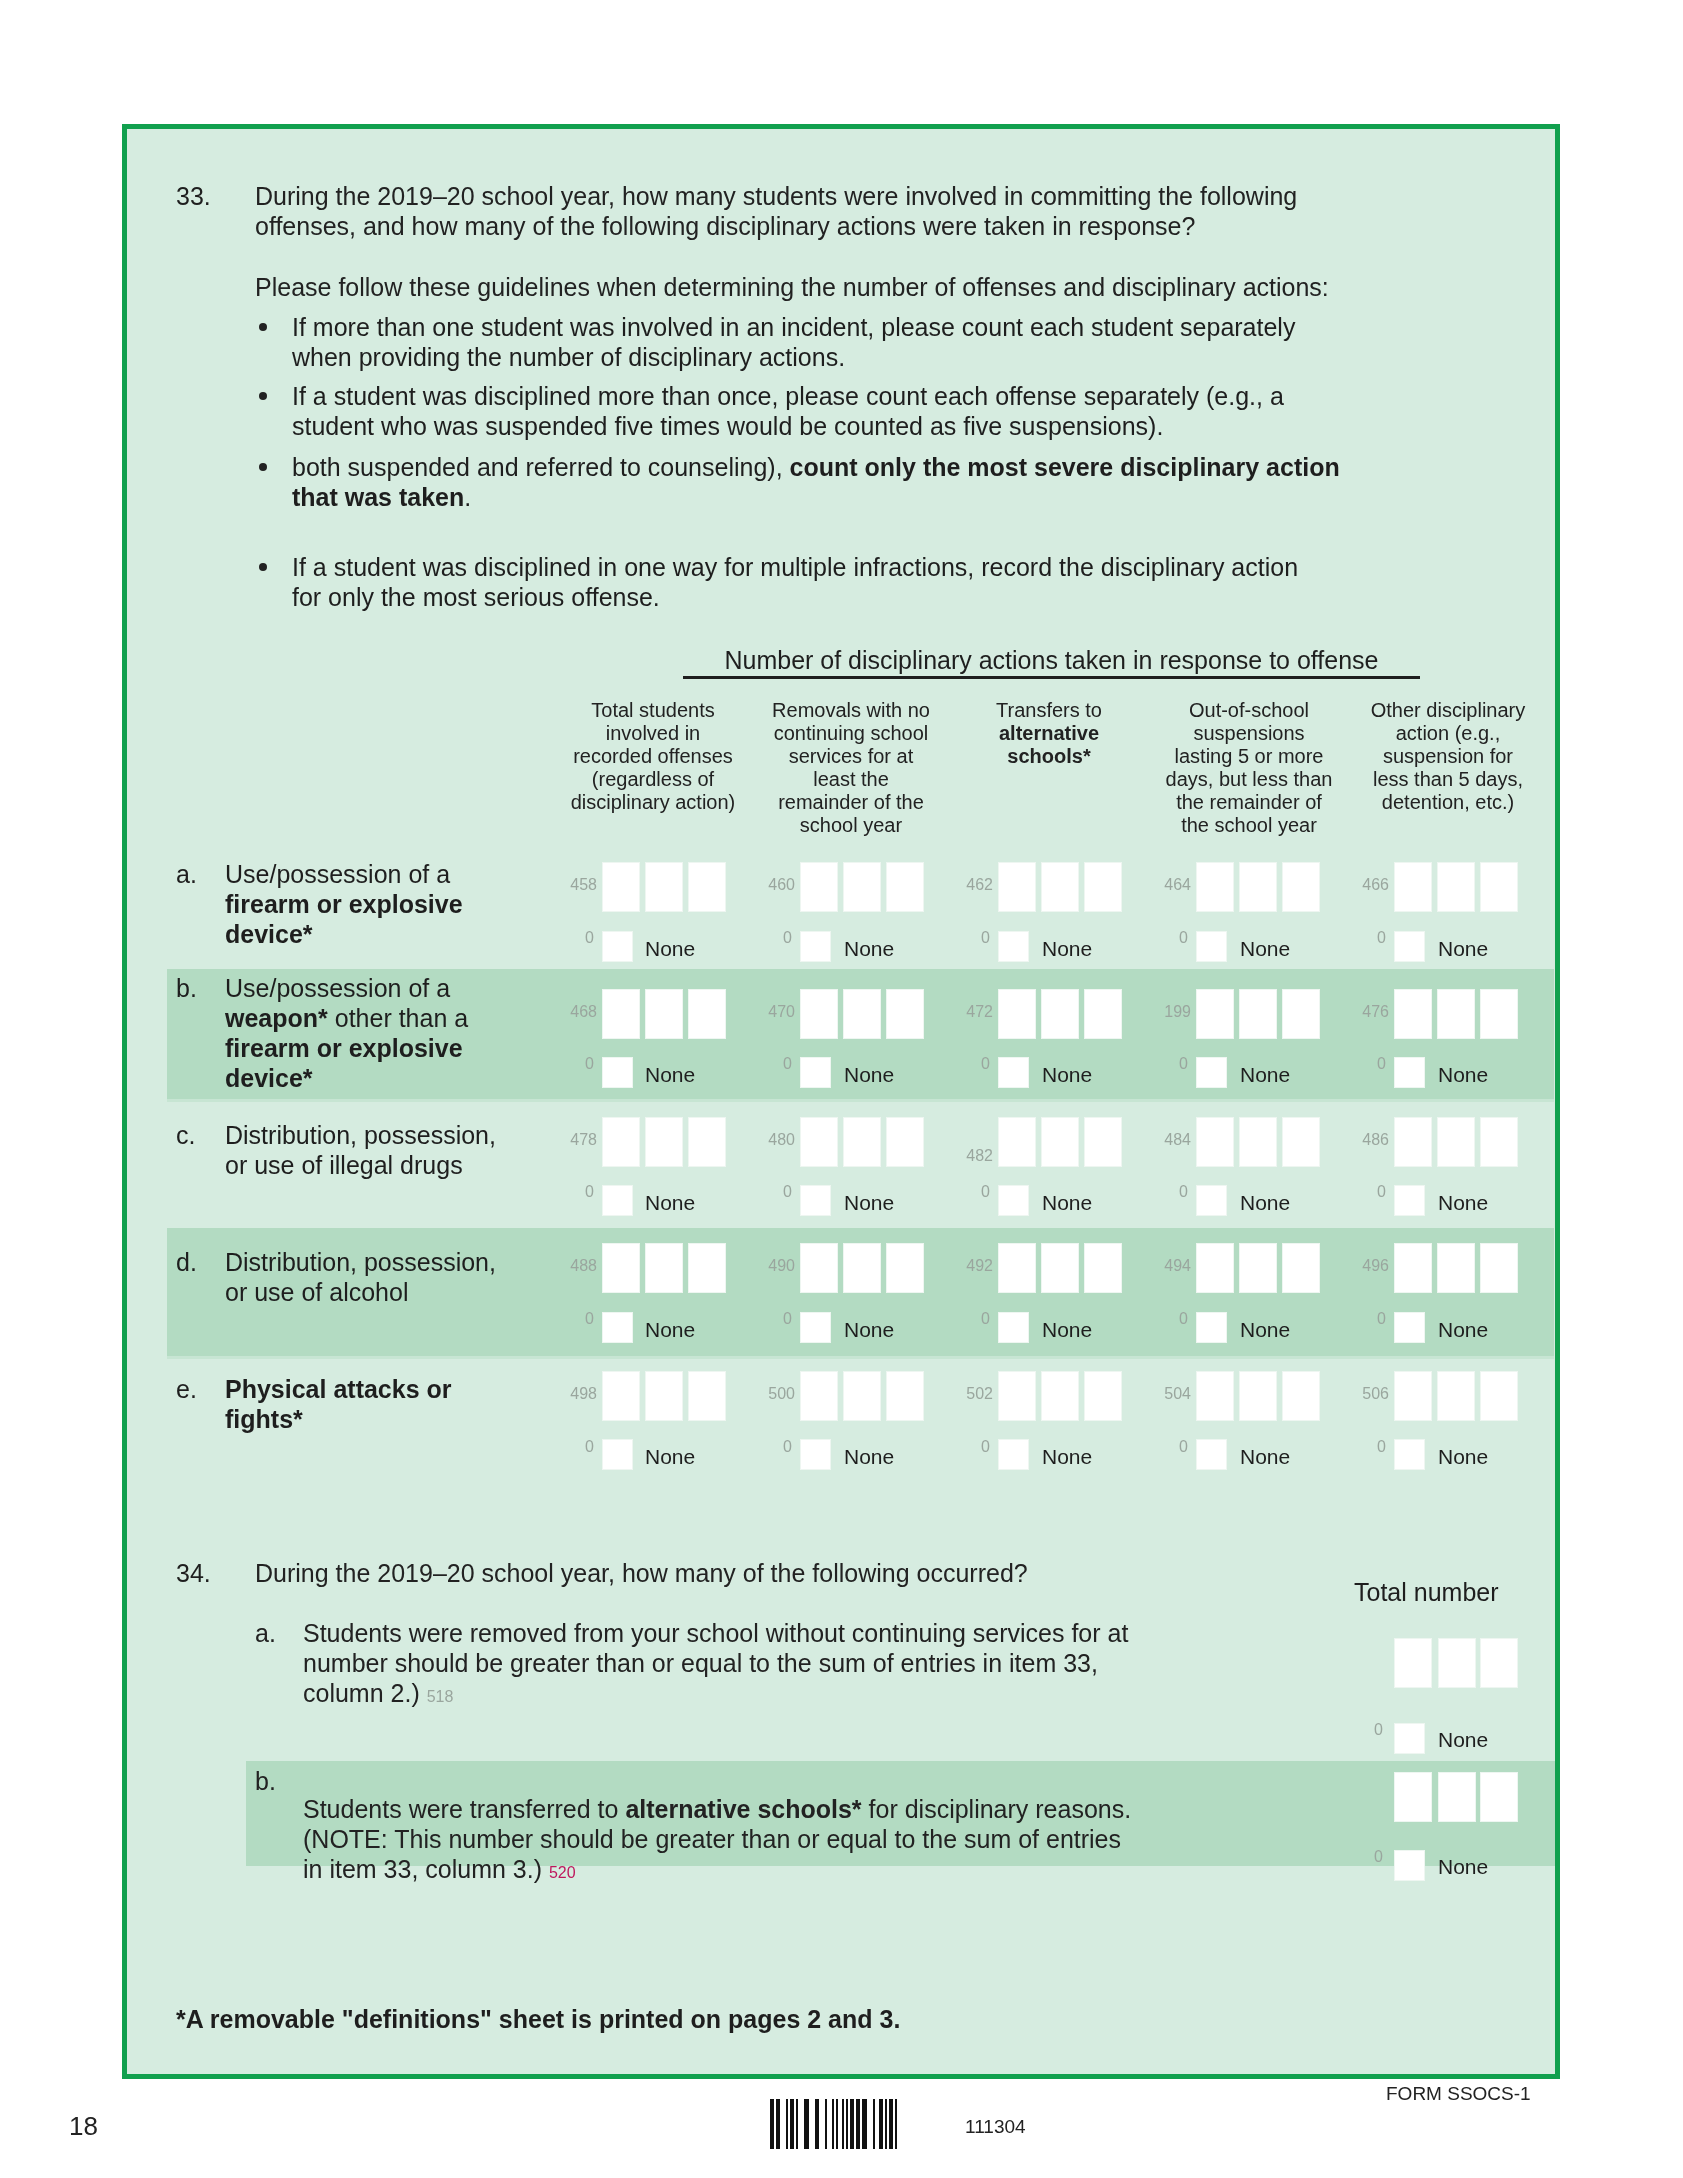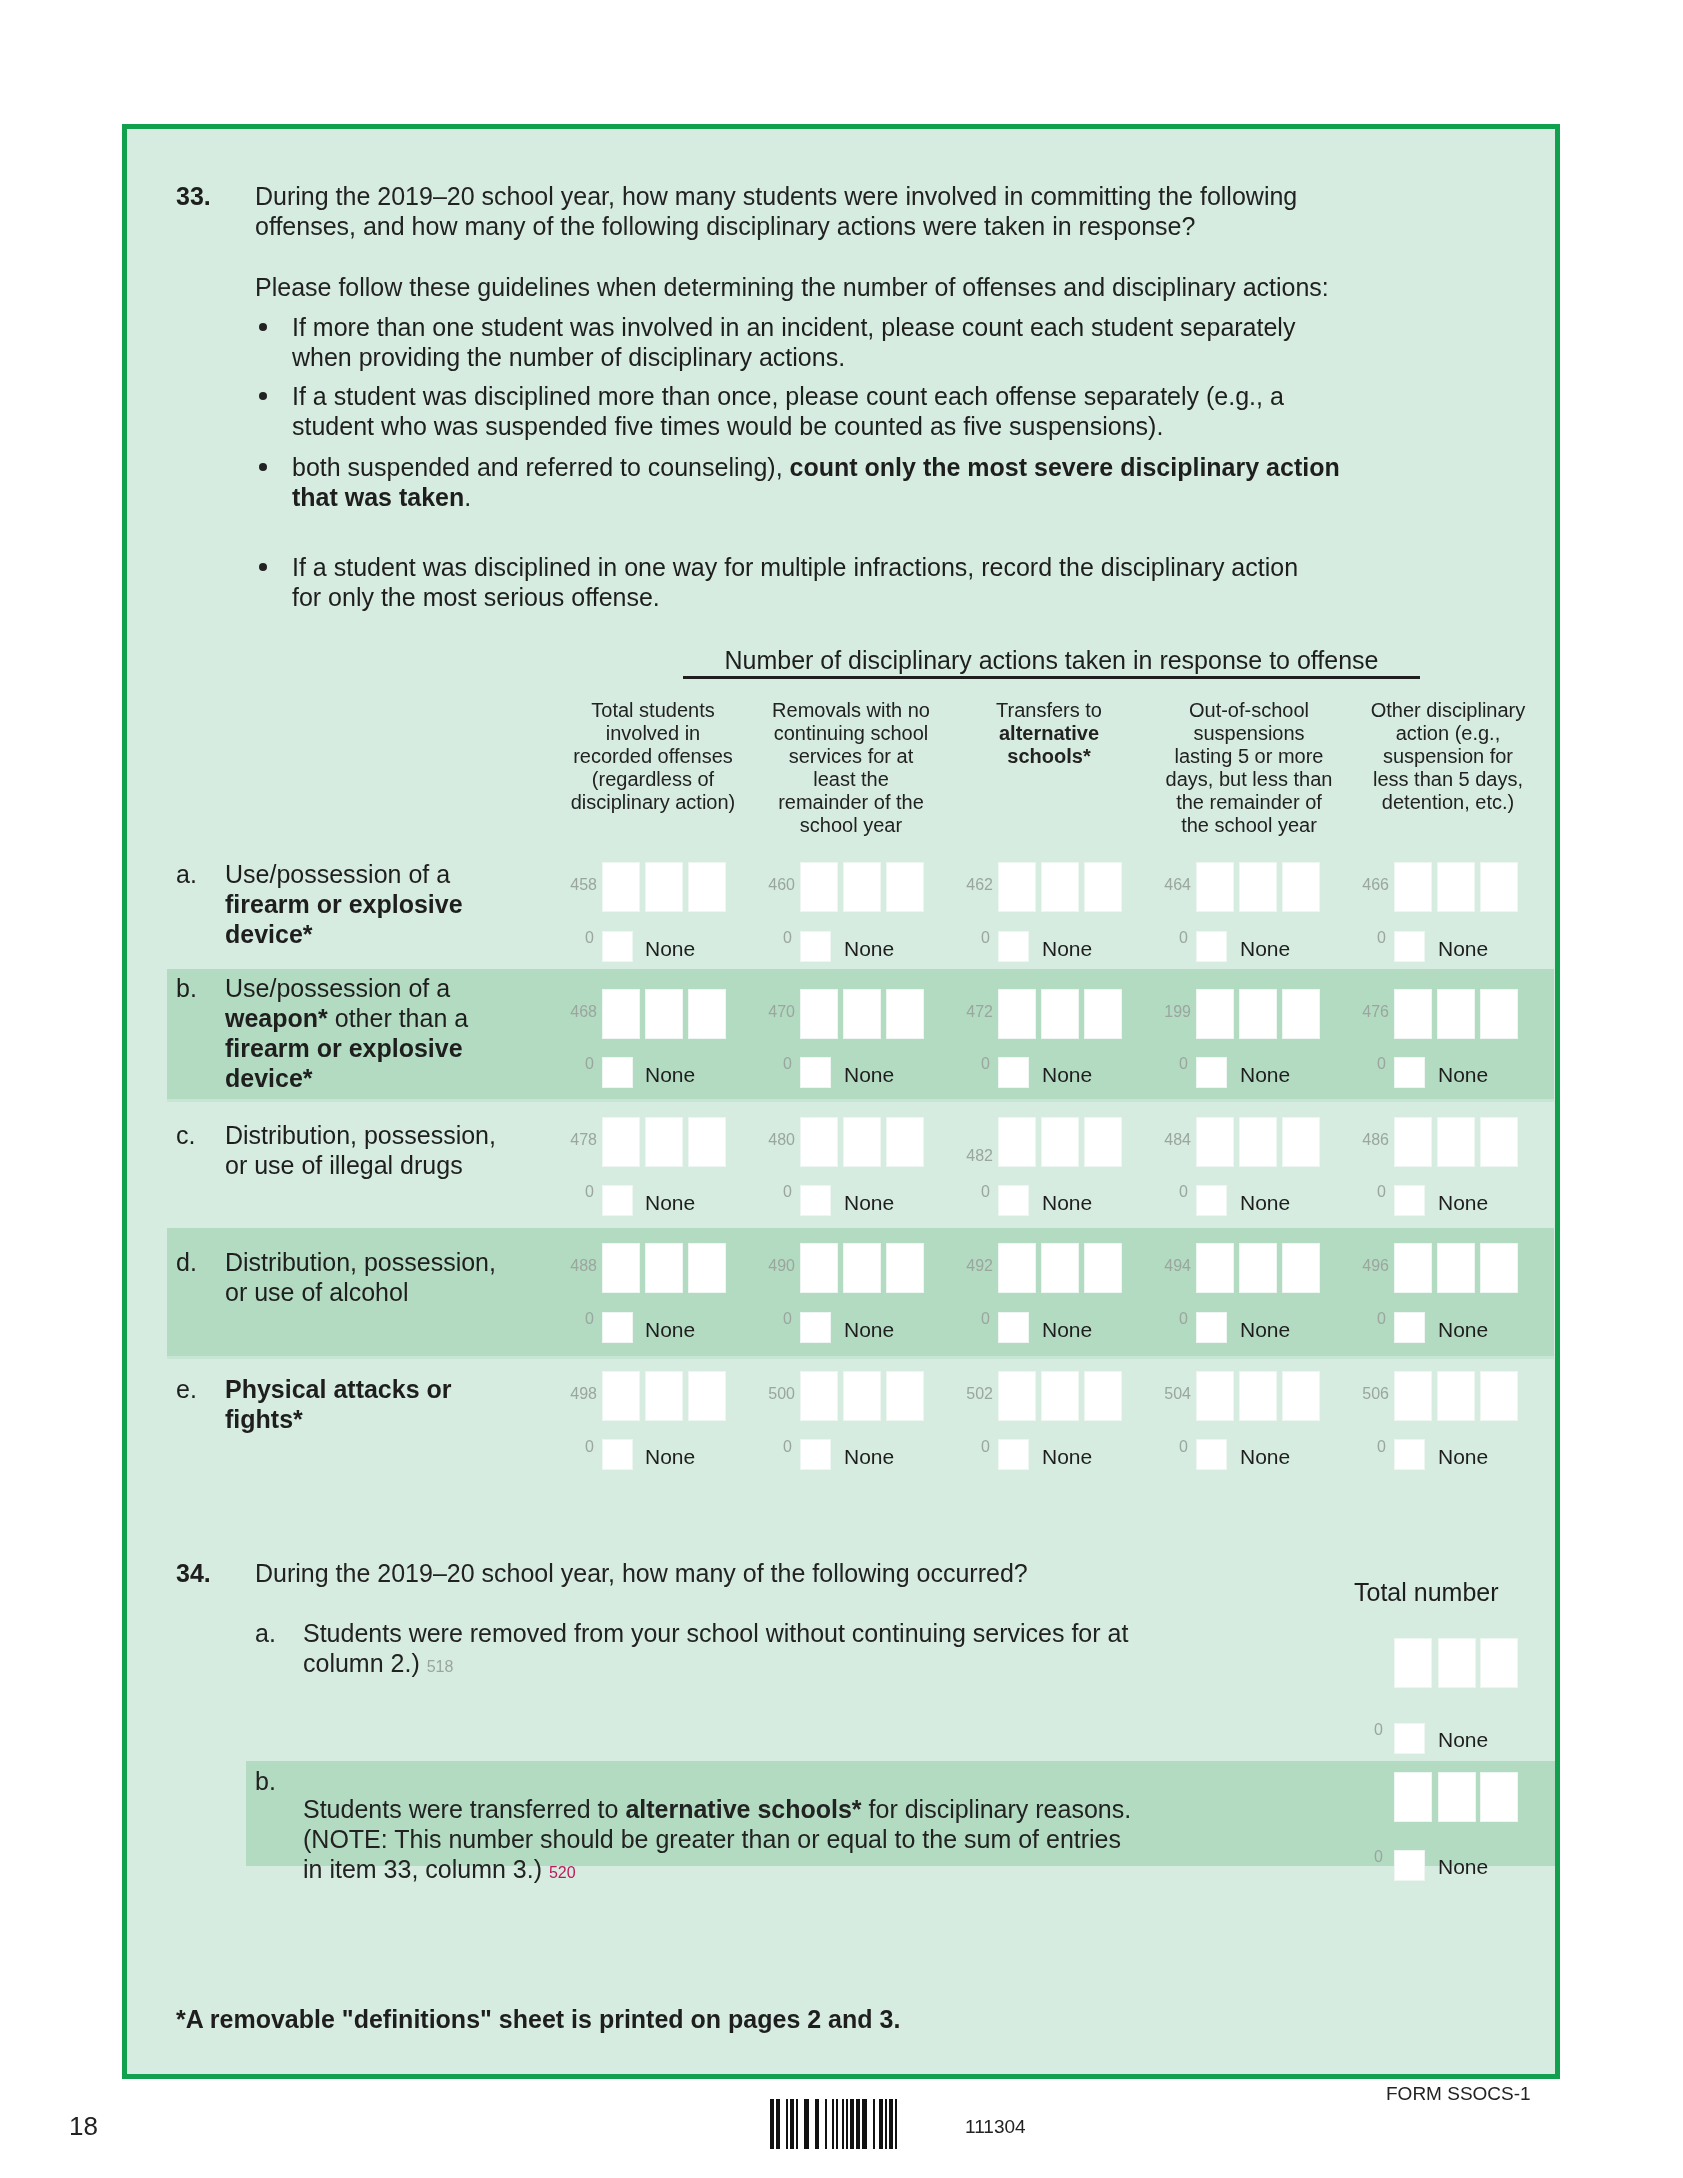--- a/index.html
+++ b/index.html
@@ -2,21 +2,21 @@
 <html><head>
 <meta charset="utf-8">
 <style>
   html, body { margin:0; padding:0; background:#ffffff; }
   body { width:1683px; height:2178px; position:relative; overflow:hidden;
          font-family:"Liberation Sans", "DejaVu Sans", sans-serif; color:#1e1e1e; }
   .abs { position:absolute; }
   .frame { position:absolute; left:122px; top:124px; width:1428px; height:1945px;
            border:5px solid #11a04e; background:#d6ece0; }
   .q-text { font-size:25px; line-height:30px; color:#222; }
-  .q-num { font-size:25px; line-height:30px;font-weight:bold; }
+  .q-num { font-size:25px; line-height:30px; }
   .bullet-item { position:absolute; left:259px; width:1198px; font-size:25px; line-height:30px; }
   .bullet-dot { position:absolute; left:0; top:11px; width:8px; height:8px; border-radius:50%; background:#222; }
   .bullet-text { position:absolute; left:33px; width:1168px; }
   b, .bold { font-weight:bold; }
   .heading-under { position:absolute; left:683px; top:645px; width:737px; font-size:25px; line-height:30px;
                    text-align:center; border-bottom:3px solid #1e1e1e; padding-bottom:1px; white-space:nowrap; }
   .col-head { position:absolute; top:699px; width:194px; font-size:20px; line-height:23px; text-align:center; color:#222; }
   .band { position:absolute; background:#b3dbc2; }
   .band-edge { position:absolute; height:3px; background:#c7e5d3; }
   .row-label { position:absolute; left:176px; width:366px; font-size:25px; line-height:30px; }
@@ -337,20 +337,21 @@
 
 <div class="band" style="left:246px;top:1761px;width:1309px;height:105px;"></div>
 
 <div class="abs q-num" style="left:176px;top:1558px;">34.</div>
 <div class="abs q-text" style="left:255px;top:1558px;white-space:nowrap;">During the 2019–20 school year, how many of the following occurred?</div>
 <div class="abs" style="left:1354px;top:1578px;font-size:25px;">Total number</div>
 
 <div class="abs q-text" style="left:255px;top:1618px;">a.</div>
 <div class="abs q-text" style="left:303px;top:1618px;width:950px;white-space:nowrap;">
   <div>Students were removed from your school without continuing services for at</div>
+  <div>number should be greater than or equal to the sum of entries in item 33,</div>
   <div><span>column 2.)</span> <span style="font-size:16px;color:#9aa69e;">518</span></div>
 </div>
 
 <div class="abs q-text" style="left:255px;top:1766px;">b.</div>
 <div class="abs q-text" style="left:303px;top:1766px;width:950px;white-space:nowrap;margin-top:28px;">
   <div><span>Students were transferred to </span><b>alternative schools*</b><span> for disciplinary reasons.</span></div>
   <div>(NOTE: This number should be greater than or equal to the sum of entries</div>
   <div><span>in item 33, column 3.)</span> <span style="font-size:16px;color:#be185d;">520</span></div>
 </div>
 

